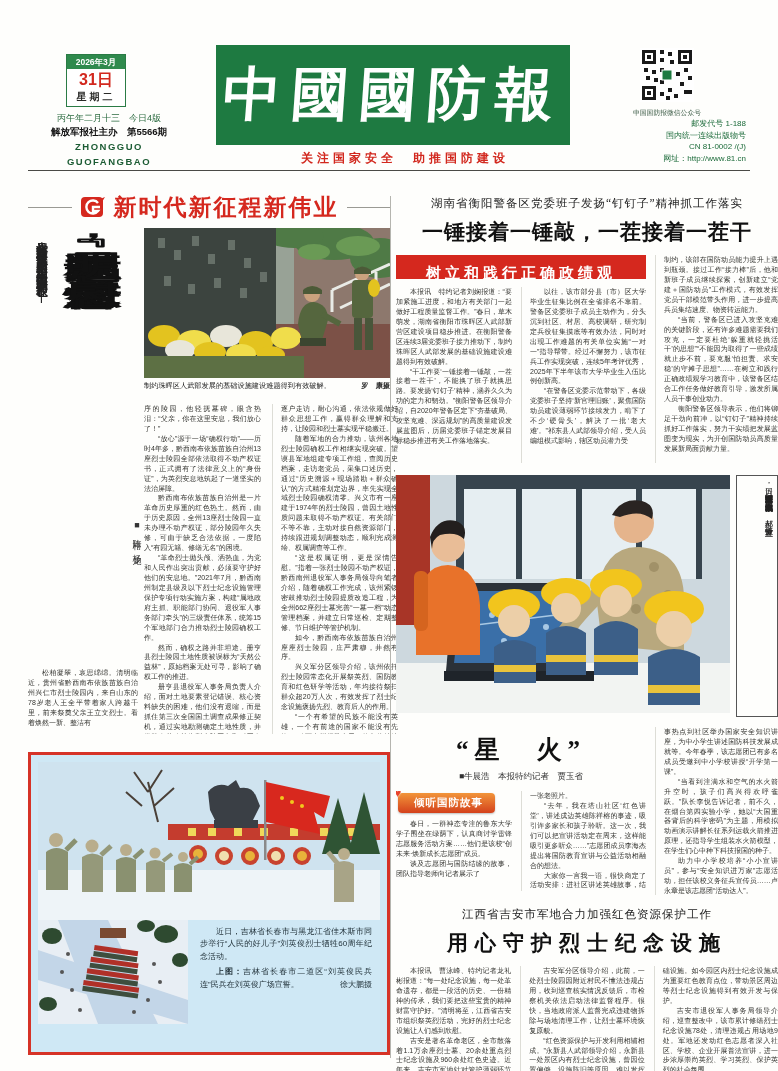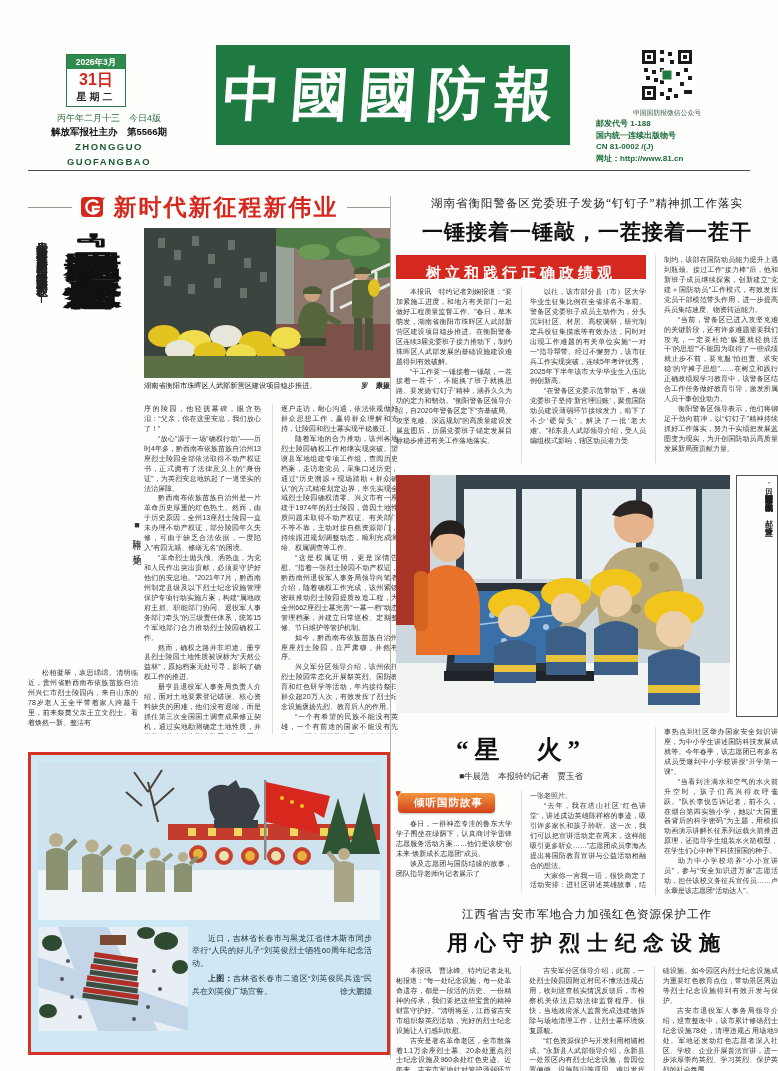--- a/index.html
+++ b/index.html
@@ -16,21 +16,21 @@
   .pub-meta .m2{font-size:9.5px;color:#111;font-weight:bold;line-height:14px;}
   .pub-meta .m3{font-size:9.5px;color:#1c5c34;font-weight:bold;letter-spacing:1.5px;line-height:15px;}
   .masthead{position:absolute;left:216px;top:45px;width:354px;height:100px;background:#1e7a41;
             display:flex;align-items:center;justify-content:center;}
   .masthead .title{color:#fff;font-family:"DejaVu Serif","Liberation Serif",serif;font-weight:bold;
             font-size:58px;letter-spacing:10px;transform:skewX(-4deg);white-space:nowrap;}
   .slogan{position:absolute;left:250px;top:150px;width:310px;text-align:center;color:#d2281e;
           font-weight:bold;font-size:12px;letter-spacing:4px;}
   .qr-wrap{position:absolute;left:612px;top:48px;width:110px;text-align:center;}
   .qr-cap{font-size:6.8px;color:#3a5a44;margin-top:2px;}
-  .post-info{position:absolute;left:596px;top:118px;width:150px;text-align:left;color:#1c6b3a;font-weight:bold;}
+  .post-info{position:absolute;left:596px;top:118px;width:150px;text-align:right;color:#1c6b3a;font-weight:normal;}
   .post-info div{font-size:8px;line-height:11.5px;}
   
   .vdivider{position:absolute;left:390px;top:196px;height:862px;width:1px;background:#b5b5af;}
   .leftcol{position:absolute;left:28px;top:186px;width:362px;}
   .rightcol{position:absolute;left:396px;top:186px;width:382px;}
   
   .banner{display:flex;align-items:center;gap:8px;height:42px;}
   .banner .bline{flex:1;border-top:1px solid #9a9a94;}
   .banner .btext{color:#d5281e;font-weight:900;font-size:23px;letter-spacing:2px;white-space:nowrap;}
   
@@ -47,21 +47,21 @@
   .lead-cap{position:absolute;left:116px;top:153px;width:246px;display:flex;font-size:7.2px;color:#222;}
   .lead-cap .cred{margin-left:auto;font-weight:bold;white-space:nowrap;}
   .intro-col{position:absolute;left:0;top:440px;width:110px;height:66px;overflow:hidden;}
   .lead-c1{position:absolute;left:116px;top:176px;width:117px;height:330px;overflow:hidden;}
   .lead-c2{position:absolute;left:244px;top:176px;width:117px;height:330px;overflow:hidden;border-left:1px solid #ddddd6;padding-left:8px;}
   p.bp{margin:0;font-size:7px;line-height:1.42;text-align:justify;text-indent:2em;color:#33332f;}
   p.bp.cont{text-indent:0;}
   
   .liu-box{margin-top:16px;border:3px solid #d63327;background:#cfe8f5;padding:7px;height:283px;box-sizing:content-box;}
   .liu-top svg{display:block;}
-  .liu-bottom{display:flex;margin-top:7px;}
+  .liu-bottom{display:flex;gap:8px;}
   .liu-cap{flex:1;padding:6px 8px 0 4px;}
   .liu-cap p{margin:0 0 3px 0;font-size:8px;line-height:1.55;text-align:justify;color:#24343c;}
   .liu-cap p.ind{text-indent:2em;}
   .liu-cap .lbl{font-weight:bold;}
   .liu-cap .credit{float:right;font-weight:normal;}
   
   .a1-kicker{font-family:"Liberation Serif",serif;font-size:11.5px;letter-spacing:1px;text-align:center;
              color:#222;margin-top:10px;}
   .a1-head{font-size:21px;font-weight:900;text-align:center;letter-spacing:1px;color:#101010;margin:7px 0 9px 0;}
   .a1-body{display:flex;gap:9px;height:208px;}
@@ -110,20 +110,21 @@
     <div class="dweek">星期二</div>
   </div>
   <div class="pub-meta">
     <div class="m1">丙午年二月十三　今日4版</div>
     <div class="m2">解放军报社主办　第5566期</div>
     <div class="m3">ZHONGGUO GUOFANGBAO</div>
   </div>
   <div class="masthead">
     <span class="title">中國國防報</span>
   </div>
+  <div class="slogan">关注国家安全　助推国防建设</div>
   <div class="qr-wrap">
     <svg width="54" height="54" viewBox="0 0 54 54">
       <rect width="54" height="54" fill="#fff"></rect>
       <g fill="#1a1a1a">
         <rect x="2" y="2" width="14" height="14"></rect>
           <rect x="38" y="2" width="14" height="14"></rect>
         <rect x="2" y="38" width="14" height="14"></rect>
         <rect x="20" y="2" width="4" height="4"></rect>
           <rect x="28" y="4" width="4" height="4"></rect>
         <rect x="20" y="10" width="4" height="4"></rect>
@@ -241,21 +242,21 @@
             <circle cx="218" cy="46" r="7" fill="#caa27e"></circle>
               <path d="M210 42 Q218 35 227 42 L227 46 L210 46 Z" fill="#4c5a38"></path>
             <rect x="208" y="52" width="21" height="38" rx="4" fill="#55663e"></rect>
             <rect x="210" y="90" width="8" height="32" fill="#49563a"></rect>
               <rect x="221" y="90" width="8" height="32" fill="#49563a"></rect>
             <ellipse cx="230" cy="60" rx="6" ry="9" fill="#e3c31f"></ellipse>
           </g>
         </svg>
       </div>
       <div class="lead-cap">
-        <span>湖南省衡阳市珠晖区人武部新营区建设项目稳步推进。</span>
+        <span>制约珠晖区人武部发展的基础设施建设难题得到有效破解。</span>
         <span class="cred">罗　康摄</span>
       </div>
 
       <div class="intro-col">
         <p class="bp">松柏凝翠，哀思绵绵。清明临近，贵州省黔西南布依族苗族自治州兴仁市烈士陵园内，来自山东的78岁老人王全平带着家人跨越千里，前来祭奠父亲王立文烈士。看着焕然一新、整洁有</p>
       </div>
       <div class="lead-c1">
         <p class="bp cont">序的陵园，他轻抚墓碑，眼含热泪：“父亲，你在这里安息，我们放心了！”</p>
         <p class="bp">“放心”源于一场“确权行动”——历时4年多，黔西南布依族苗族自治州13座烈士陵园全部依法取得不动产权证书，正式拥有了法律意义上的“身份证”，为英烈安息地筑起了一道坚实的法治屏障。</p>
         <p class="bp">黔西南布依族苗族自治州是一片革命历史厚重的红色热土。然而，由于历史原因，全州13座烈士陵园一直未办理不动产权证，部分陵园年久失修，可由于缺乏合法依据，一度陷入“有园无籍、修缮无名”的困境。</p>

